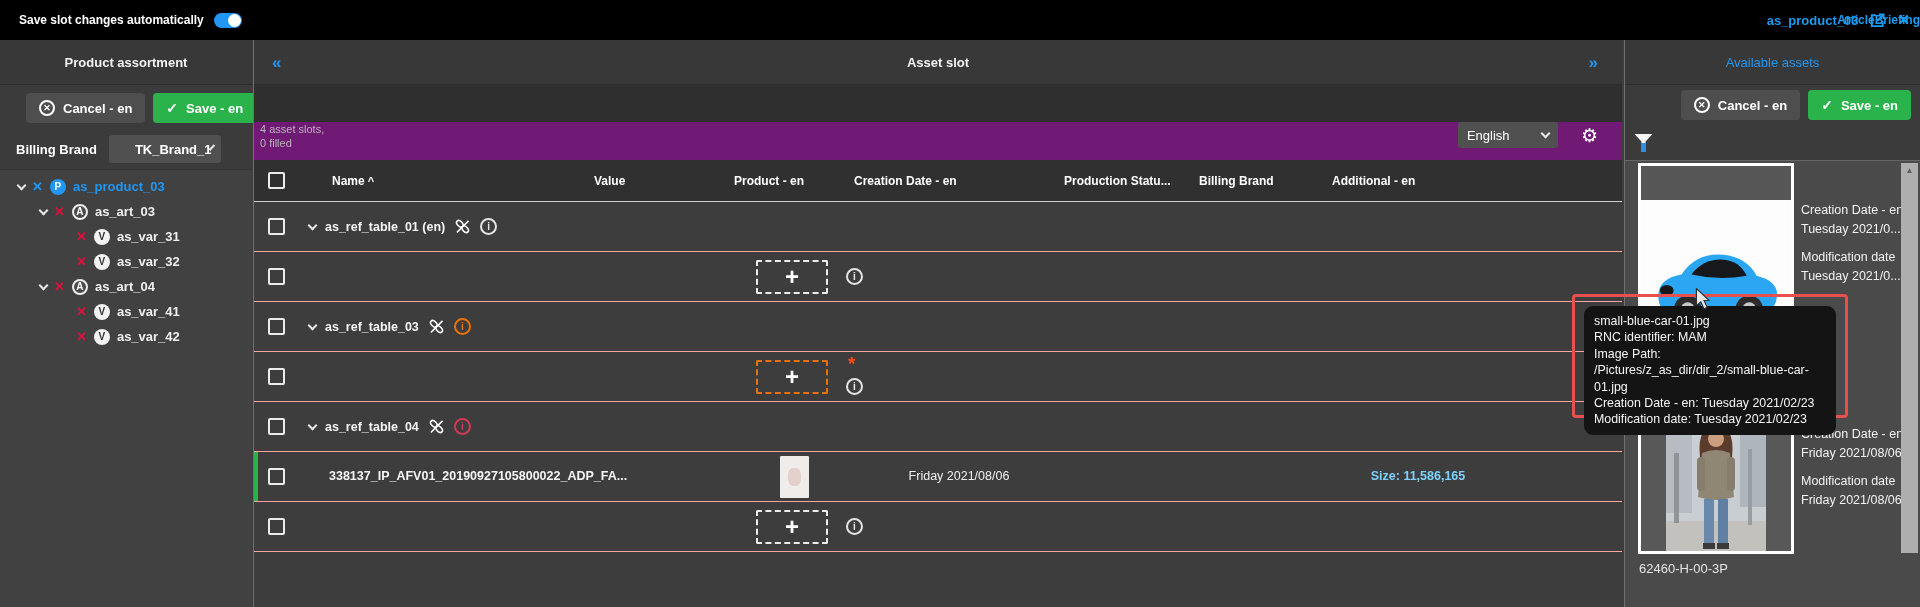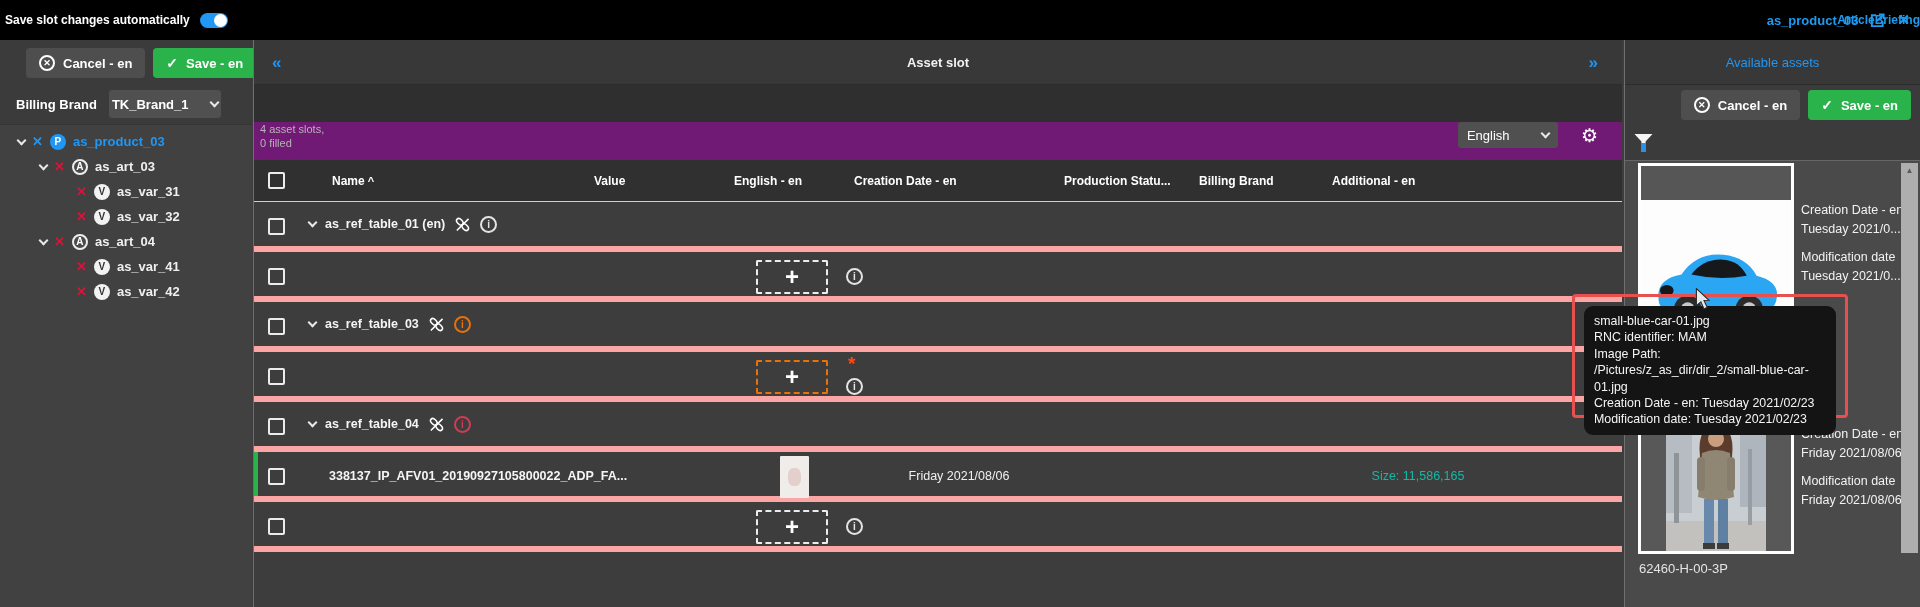--- a/index.html
+++ b/index.html
@@ -4,21 +4,21 @@
 <style>
 * { box-sizing: border-box; margin: 0; padding: 0; }
 html,body { background:#222; }
 .app {
   position: relative; width: 1920px; height: 607px; overflow: hidden;
   background:#3d3d3d; font-family:"Liberation Sans", sans-serif; color:#f0f0f0;
 }
 
 .topbar { position:absolute; left:0; top:0; width:1920px; height:40px; background:#000;
   display:flex; align-items:center; }
-.autosave { display:flex; align-items:center; gap:10px; padding-left:5px; }
+.autosave { display:flex; align-items:center; gap:10px; padding-left:19px; }
 .autosave-label { font-size:12px; font-weight:700; color:#fff; }
 .toggle { width:28px; height:15px; border-radius:8px; background:#2196f3; position:relative; cursor:pointer; }
 .toggle .knob { position:absolute; right:1px; top:1px; width:13px; height:13px; border-radius:50%; background:#fff; }
 .app-title { position:absolute; left:0; right:0; text-align:right; font-size:12px; font-weight:700; color:#1e9bf0; }
 .topbar-right { position:absolute; right:10px; top:0; height:40px; display:flex; align-items:center; gap:11px; }
 .product-link { font-size:13px; font-weight:700; color:#1e9bf0; }
 .icon-blue-x { color:#1e9bf0; font-size:15px; font-weight:700; }
 
 .panel-header { height:45px; background:#383838; border-bottom:1px solid #2c2c2c;
   display:flex; align-items:center; justify-content:center; font-size:13px; font-weight:700; color:#f2f2f2; position:relative; }
@@ -36,21 +36,21 @@
 .checkbox { width:17px; height:17px; border:2px solid #ececec; border-radius:2px; background:transparent; cursor:pointer; }
 .info-badge { width:17px; height:17px; border:2px solid #e4e4e4; border-radius:50%; color:#e4e4e4;
   font-size:10px; font-weight:700; display:flex; align-items:center; justify-content:center; cursor:pointer; flex:none; }
 .info-badge.warn { border-color:#e8710a; color:#e8710a; }
 .info-badge.err  { border-color:#d23b55; color:#d23b55; }
 
 .left-panel { position:absolute; left:0; top:40px; width:252px; height:567px; background:#414141; }
 .left-btn-row { display:flex; gap:8px; padding:8px 0 7px 26px; background:#3b3b3b; }
 .billing-row { display:flex; align-items:center; padding:5px 0 6px 16px; background:#3b3b3b; border-bottom:1px solid #353535;}
 .billing-label { font-size:13px; font-weight:700; color:#fff; }
-.billing-select { width:112px; height:28px; margin-left:12px; padding:0 3px; font-weight:700; }
+.billing-select { width:112px; height:28px; margin-left:12px; padding:0 26px; font-weight:700; }
 .tree { padding-top:4px; }
 .tree-row { height:25px; display:flex; align-items:center; gap:7px; font-size:13px; font-weight:700; cursor:pointer; }
 .tree-row.lvl0 { padding-left:18px; }
 .tree-row.lvl1 { padding-left:40px; }
 .tree-row.lvl2 { padding-left:76px; }
 .tree-x { font-size:13px; font-weight:700; line-height:1; }
 .x-red { color:#d8143a; } .x-blue { color:#2196f3; }
 .badge { width:16px; height:16px; border-radius:50%; display:flex; align-items:center; justify-content:center;
   font-size:10px; font-weight:700; flex:none; }
 .badge-p { background:#2196f3; color:#fff; }
@@ -73,38 +73,38 @@
 .thead .checkbox { position:absolute; left:14px; }
 .col { position:absolute; text-align:left; }
 .col-name { left:78px; text-align:left; }
 .col-value { left:340px; width:140px; }
 .col-preview { left:480px; width:120px; }
 .col-creation { left:600px; width:210px; }
 .col-production { left:810px; width:135px; }
 .col-billing { left:945px; width:133px; }
 .col-additional { left:1078px; width:172px; }
 .sort-caret { font-size:11px; margin-left:3px; }
-.row { position:relative; height:50px; border-bottom:6px solid #fca5a5; background:#3d3d3d; }
+.row { position:relative; height:50px; border-bottom:1px solid #fca5a5; background:#3d3d3d; }
 .row .checkbox { position:absolute; left:14px; top:16px; }
 .group-content { position:absolute; left:55px; top:0; height:100%; display:flex; align-items:center; gap:9px; }
 .group-name { font-size:12.5px; font-weight:700; color:#f5f5f5; }
 .unlink-icon { flex:none; cursor:pointer; }
 .add-btn { position:absolute; left:502px; top:8px; width:72px; height:34px; border:2px dashed #ededed;
   border-radius:2px; display:flex; align-items:center; justify-content:center;
   font-size:24px; font-weight:700; color:#fff; cursor:pointer; }
 .add-btn.required { border-color:#e8710a; }
 .slot-info { position:absolute; left:592px; top:16px; }
 .slot-info.low { top:26px; }
 .required-star { position:absolute; left:594px; top:1px; color:#ff4a14; font-size:19px; font-weight:700; }
 .file-row::before { content:""; position:absolute; left:0; top:0; bottom:0; width:4px; background:#2bb34b; }
 .file-name { position:absolute; left:75px; top:17px; font-size:12.5px; font-weight:700; color:#f5f5f5; }
 .file-thumb { position:absolute; left:526px; top:4px; width:29px; height:42px; background:#efece9; border-radius:1px; }
 .file-thumb .smudge { position:absolute; left:8px; top:12px; width:13px; height:18px; background:#d8b8b4; opacity:.55; border-radius:40%; }
 .file-creation { position:absolute; left:600px; width:210px; top:17px; text-align:center; font-size:12.5px; color:#f0f0f0; }
-.file-additional { position:absolute; left:1078px; width:172px; top:17px; text-align:center; font-size:12.5px; color:#14b8a6; }
+.file-additional { position:absolute; left:1078px; width:172px; top:17px; text-align:center; font-size:12.5px; color:#7dd3fc;font-weight:bold; }
 
 .right-panel { position:absolute; left:1624px; top:40px; width:296px; height:567px; background:#474747; border-left:1px solid #707070; }
 .right-panel .panel-header { color:#2196f3; font-weight:400; background:#383838; }
 .right-btn-row { height:40px; background:#3b3b3b; display:flex; align-items:center; justify-content:flex-end; gap:8px; padding-right:9px; }
 .filter-row { height:36px; background:#3b3b3b; border-bottom:1px solid #666; display:flex; align-items:center; padding-left:9px; }
 .funnel { position:relative; width:19px; height:18px; cursor:pointer; }
 .funnel .cone { position:absolute; left:0; top:0; width:19px; height:18px; background:#f5f5f5;
   clip-path:polygon(0 0, 100% 0, 61% 44%, 61% 100%, 39% 100%, 39% 44%); }
 .funnel .stem { position:absolute; left:7.4px; top:9px; width:4.2px; height:9px; background:#2b90e8; }
 .assets-content { position:absolute; left:0; top:121px; width:296px; height:446px; background:#4a4a4a; }
@@ -144,20 +144,21 @@
       <svg class="export-icon" width="17" height="17" viewBox="0 0 18 18" fill="none" stroke="#1e9bf0" stroke-width="2">
         <path d="M7.5 3.5 H3 v11.5 h11.5 V10"></path>
           <path d="M10.5 2.5 h5 v5"></path>
           <path d="M15 3 L8.6 9.4"></path>
       </svg>
       <span class="icon-blue-x">✕</span>
     </div>
   </div>
 
   <div class="left-panel">
+    <div class="panel-header">Product assortment</div>
     <div class="left-btn-row">
       <span class="btn btn-cancel">
         <span class="circle-x">✕</span>
         <span>Cancel - en</span>
       </span>
       <span class="btn btn-save">
         <span class="check-mark">✓</span>
         <span>Save - en</span>
       </span>
     </div>
@@ -228,21 +229,21 @@
           <span class="chev chev-down"></span>
         </span>
         <span class="gear">⚙</span>
       </div>
     </div>
 
     <div class="thead">
       <span class="checkbox"></span>
       <span class="col col-name"><span>Name</span><span class="sort-caret">^</span></span>
       <span class="col col-value">Value</span>
-      <span class="col col-preview">English - en</span>
+      <span class="col col-preview">Product - en</span>
       <span class="col col-creation">Creation Date - en</span>
       <span class="col col-production">Production Statu...</span>
       <span class="col col-billing">Billing Brand</span>
       <span class="col col-additional">Additional - en</span>
     </div>
 
     <div class="row">
       <span class="checkbox"></span>
       <div class="group-content">
         <span class="chev chev-down"></span>

